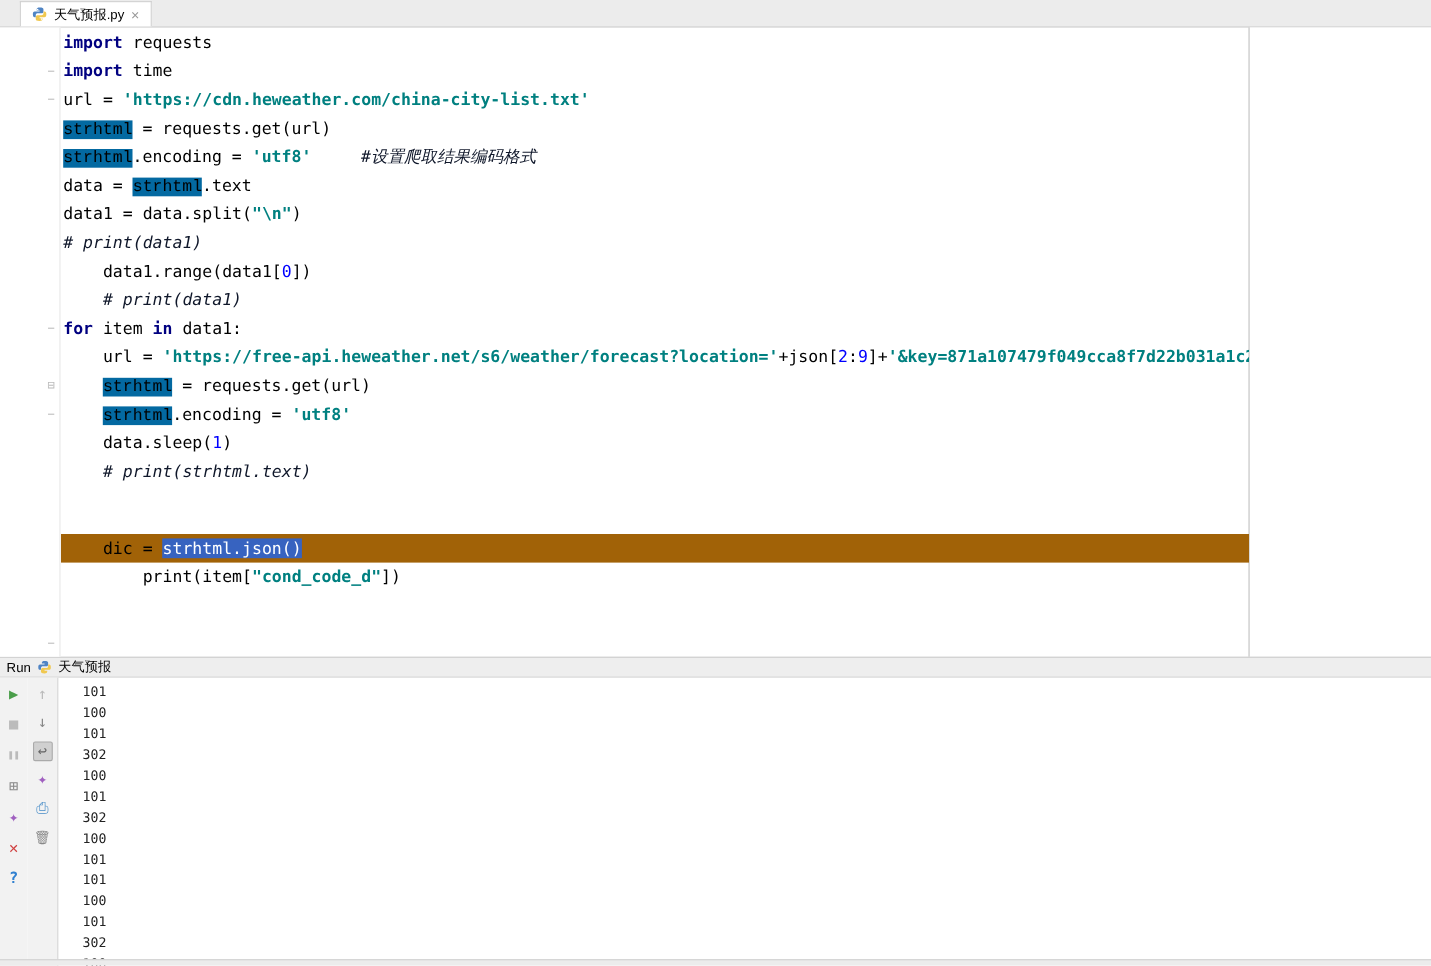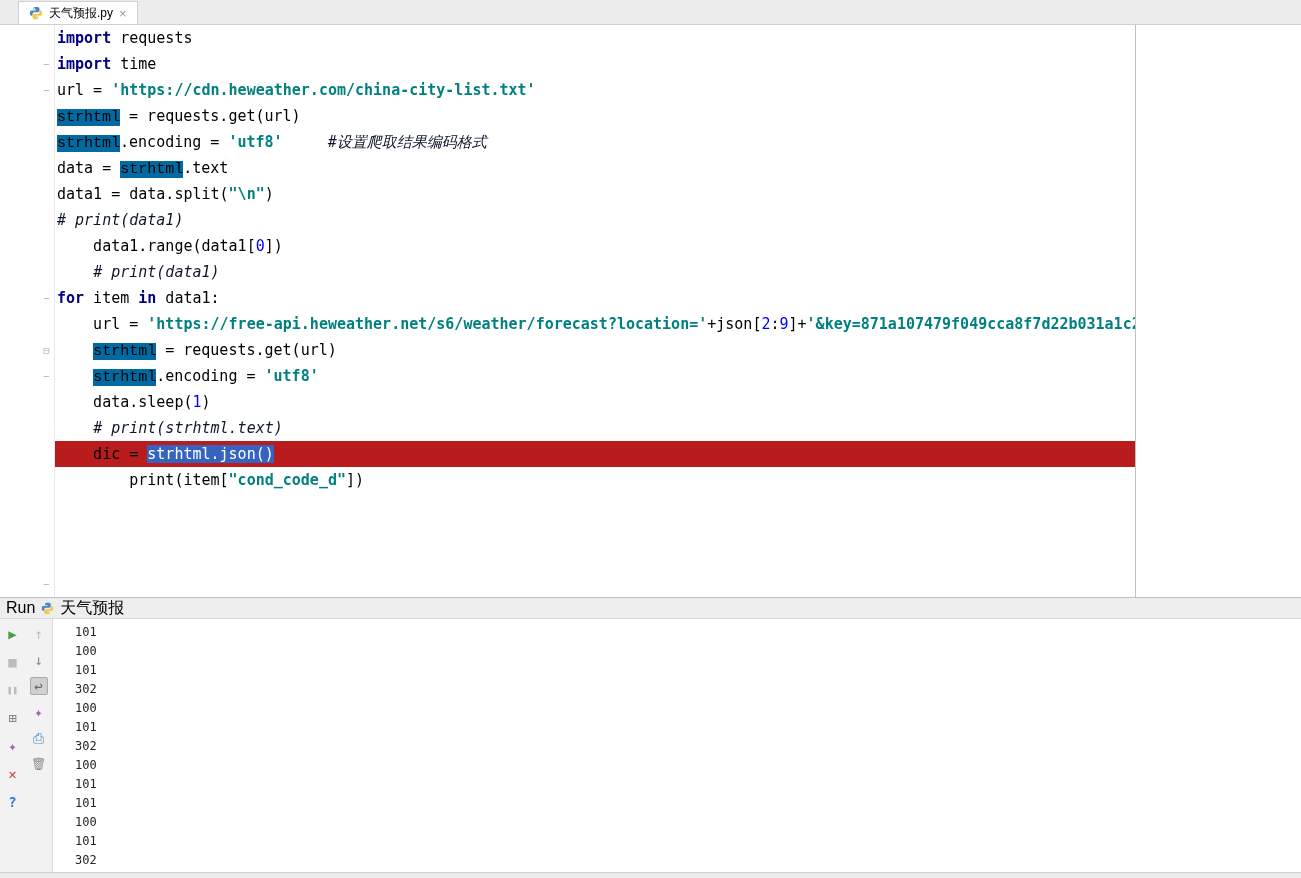--- a/index.html
+++ b/index.html
@@ -13,33 +13,33 @@
 .tab .close { color:#999; cursor:pointer; font-size:13px; }
 
 
 .editor-wrap { flex:1; display:flex; min-height:0; }
 .gutter { width:55px; background:#fff; border-right:1px solid #e8e8e8; position:relative; }
 .fold { position:absolute; right:2px; width:11px; height:11px; color:#bbb; font-size:11px; line-height:11px; text-align:center; cursor:pointer; }
 .editor { flex:1; position:relative; overflow:auto; border-right:1px solid #c0c0c0; }
 .right-gap { width:165px; background:#fff; }
 
 .line { height:26px; line-height:26px; padding-left:2px; white-space:pre; font-size:15px; }
-.line.hl { background:#b91c1c; }
+.line.hl { background:#a16207;margin-top:44px; }
 
 
 .kw { color:#000080; font-weight:bold; }
 .str { color:#008080; font-weight:bold; }
 .num { color:#0000ff; }
 .cm { color:#0f172a; font-style:italic; }
 .occ { background:#0369a1;font-family:Liberation Mono, monospace; }
 .sel { background:#3763c0; color:#fff; }
 
 
 .run-panel { height:275px; border-top:1px solid #c0c0c0; display:flex; flex-direction:column; }
-.run-title { height:21px; background:#eee; border-bottom:1px solid #d8d8d8; font-size:16px; font-family:sans-serif; display:flex; align-items:center; padding-left:6px; gap:6px; }
+.run-title { height:21px; background:#eee; border-bottom:1px solid #d8d8d8; font-size:12px; font-family:sans-serif; display:flex; align-items:center; padding-left:6px; gap:6px; }
 .run-body { flex:1; display:flex; }
 .tool-col { width:25px; background:#f2f2f2; display:flex; flex-direction:column; align-items:center; padding-top:6px; gap:10px; }
 .tool-col2 { width:28px; background:#f2f2f2; display:flex; flex-direction:column; align-items:center; padding-top:6px; gap:8px; border-right:1px solid #d8d8d8; }
 .tbtn { width:18px; height:18px; display:flex; align-items:center; justify-content:center; font-size:14px; cursor:pointer; }
 .tbtn.active { background:#d0d0d0; border:1px solid #aaa; border-radius:2px; }
 .out { flex:1; padding:4px 0 4px 22px; font-size:12px; font-family:"DejaVu Sans Mono",monospace; line-height:19px; color:#222; overflow:auto; }
 
 .statusbar { height:6px; background:#ececec; border-top:1px solid #d0d0d0; }
 
 svg { display:block; }

